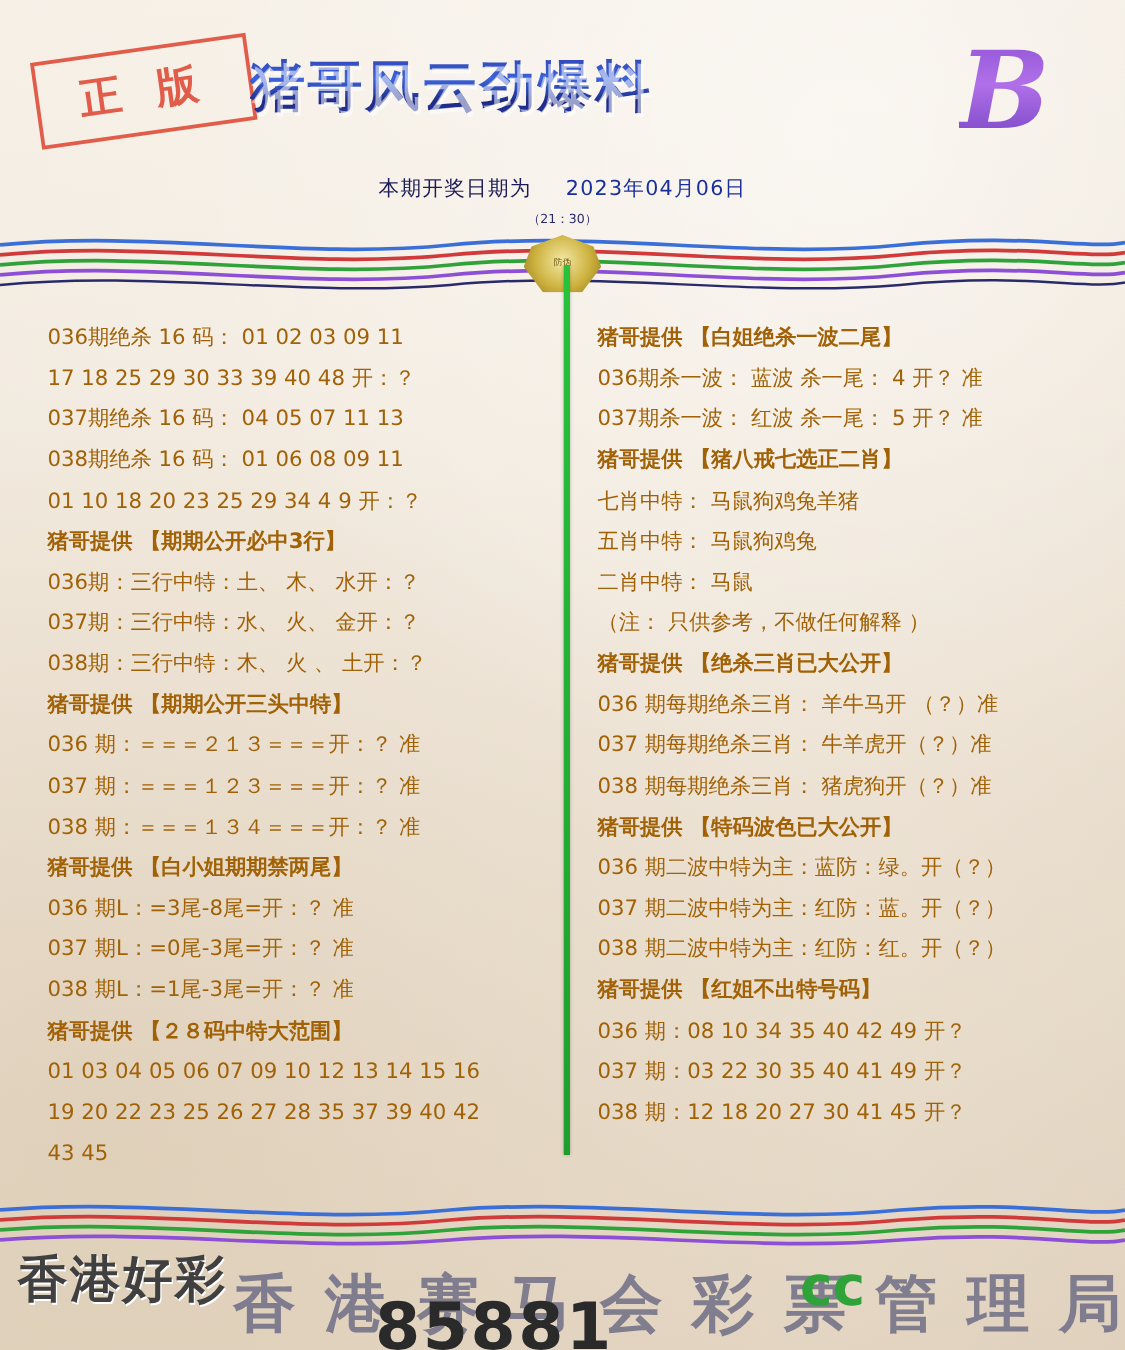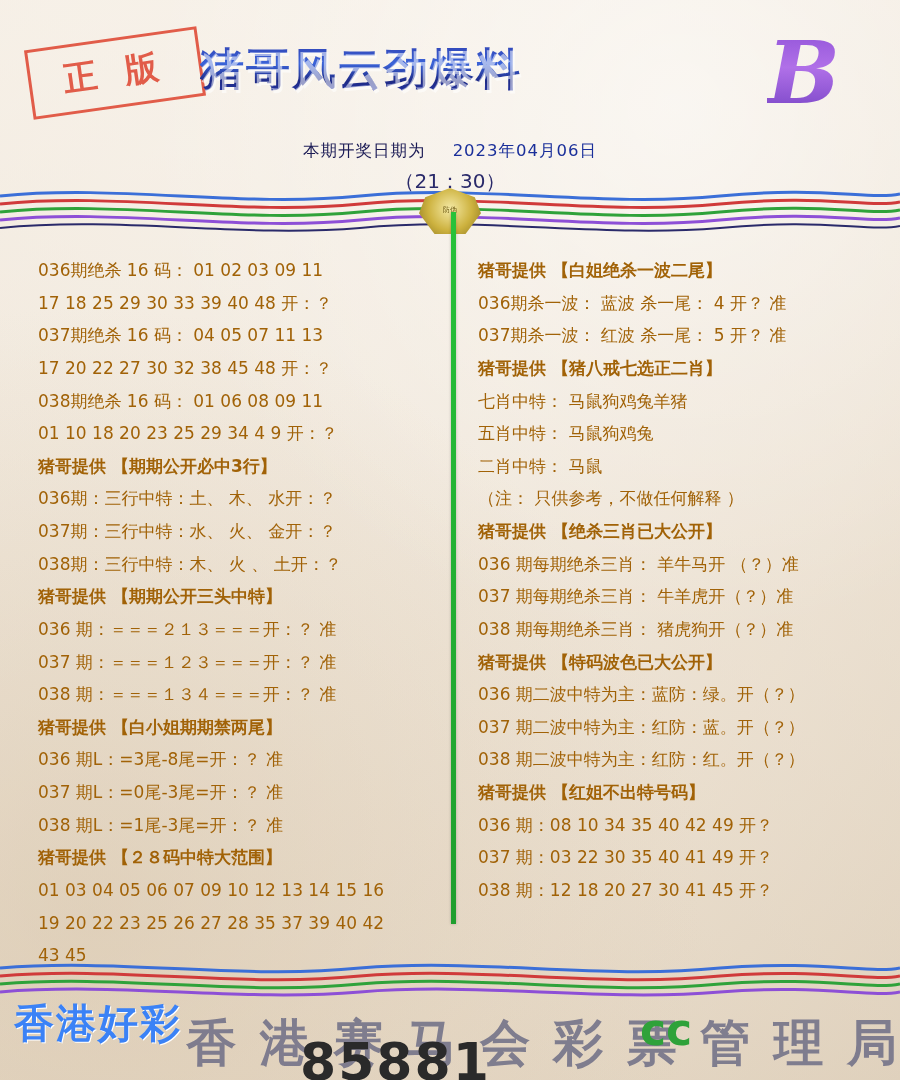--- a/index.html
+++ b/index.html
@@ -50,21 +50,21 @@
     -webkit-background-clip:text; background-clip:text; color:transparent;
   }
   .issue-line {
     position:absolute; left:0; right:0; top:140px;
     text-align:center; font-size:16.5px; color:#1b1b55;
     letter-spacing:1px;
   }
   .issue-line .date { color:#1a2f9a; margin-left:21px; }
   .time-badge {
     position:absolute; left:0; right:0; top:168px;
-    text-align:center; font-size:20px; color:#2a2a6a;
+    text-align:center; font-size:10px; color:#2a2a6a;
   }
 
   
   .wave-band { position:relative; height:58px; margin-top:2px; }
   .wave-band svg { position:absolute; left:0; top:0; }
   .seal {
     position:absolute; left:50%; top:6px; transform:translateX(-50%);
     width:62px; height:46px;
     background:radial-gradient(circle at 50% 45%, #f4e9a5 0%, #cdb23f 55%, #8d7620 100%);
     clip-path:polygon(10% 20%,50% 0%,90% 20%,100% 55%,75% 100%,25% 100%,0% 55%);
@@ -102,21 +102,21 @@
   .footer-text {
     position:absolute; left:0; right:0; top:52px;
     text-align:right;
     font-size:50px; font-weight:bold; letter-spacing:3px;
     color:#6e6e86;
     opacity:0.85;
   }
   .footer-brand {
     position:absolute; left:14px; top:38px;
     font-size:40px; font-weight:bold;
-    color:#3b82f6;
+    color:#404040;
     letter-spacing:2px;
     text-shadow:1px 1px 0 #fff;
   }
   .footer-num {
     position:absolute; left:300px; top:30px;
     font-size:52px; font-weight:bold;
     color:#2a2a2a;
     font-family:"DejaVu Sans", sans-serif;
     letter-spacing:2px;
     margin-top:44px;
@@ -153,21 +153,20 @@
   </svg>
   <div class="seal">防伪</div>
 </div>
 
 <div class="content">
   <div class="divider-v"></div>
   <div class="col col-left" id="colLeft">
       <div class="row">036期绝杀 16 码：   01  02  03  09  11</div>
       <div class="row">17  18  25  29  30  33  39  40  48  开：？</div>
       <div class="row">037期绝杀 16 码：   04  05  07  11  13</div>
-      <div class="row">17  20  22  27  30  32  38  45  48  开：？</div>
       <div class="row">038期绝杀 16 码：   01 06  08  09  11</div>
       <div class="row">01  10  18  20  23  25  29  34  4 9 开：？</div>
       <div class="row hdr">猪哥提供    【期期公开必中3行】</div>
       <div class="row">036期：三行中特：土、  木、  水开：？</div>
       <div class="row">037期：三行中特：水、  火、  金开：？</div>
       <div class="row">038期：三行中特：木、  火 、 土开：？</div>
       <div class="row hdr">猪哥提供   【期期公开三头中特】</div>
       <div class="row">036  期：＝＝＝２１３＝＝＝开：？ 准</div>
       <div class="row">037  期：＝＝＝１２３＝＝＝开：？ 准</div>
       <div class="row">038  期：＝＝＝１３４＝＝＝开：？ 准</div>

